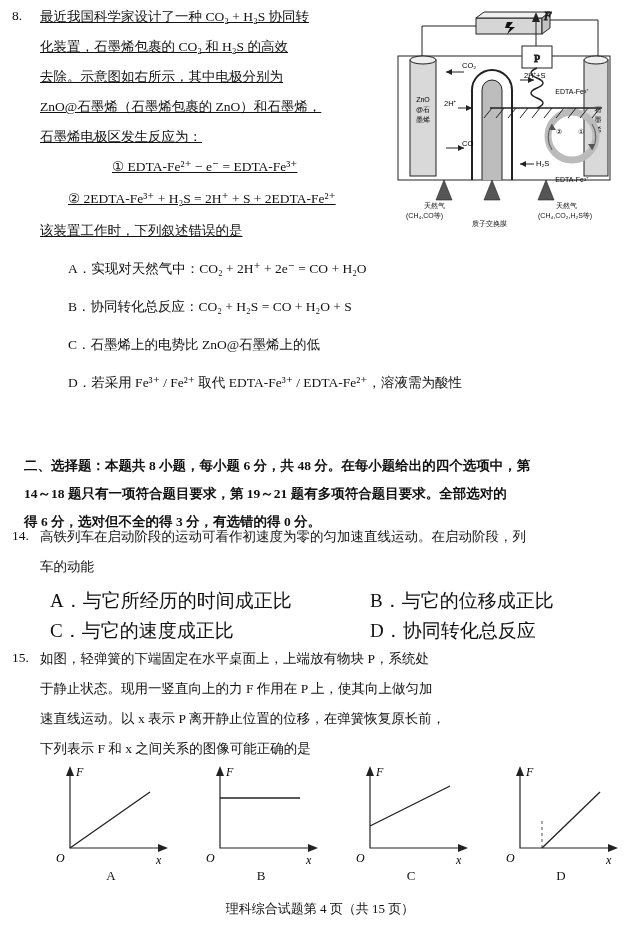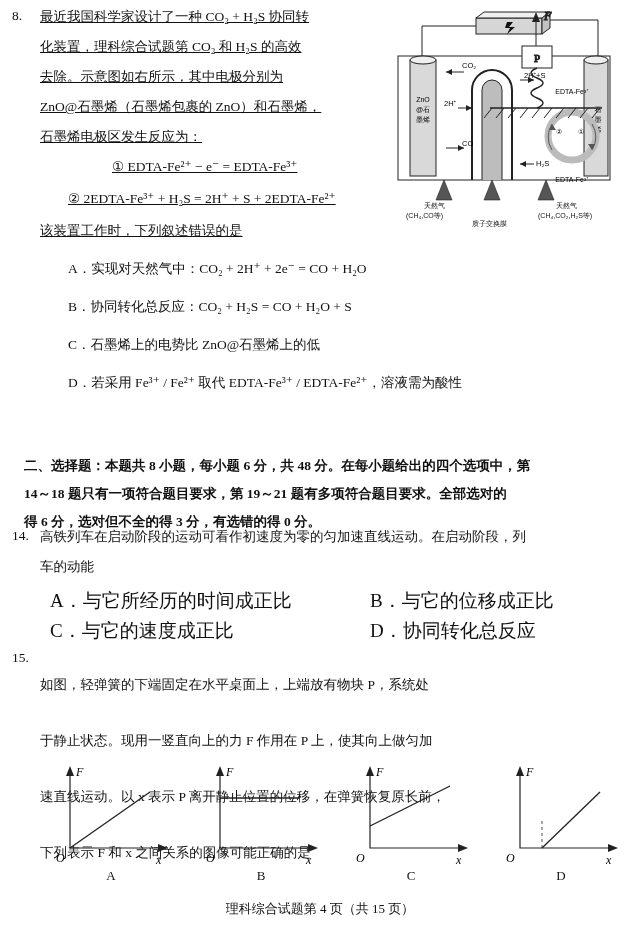--- a/index.html
+++ b/index.html
@@ -35,41 +35,41 @@
   #q14 .body{position:absolute;left:28px;top:0;width:590px;}
   #q14 .line{height:30px;font-size:13.5px;white-space:nowrap;}
   #q14 .opts{position:relative;height:30px;font-size:19px;}
   #q14 .oa{position:absolute;left:10px;}
   #q14 .ob{position:absolute;left:330px;}
 
   
   #q15{left:12px;top:650px;width:616px;}
   #q15 .num{position:absolute;left:0;top:0;font-size:13.5px;}
   #q15 .body{position:absolute;left:28px;top:0;width:430px;}
-  #q15 .line{height:30px;font-size:13.5px;white-space:nowrap;margin-top:26px;}
+  #q15 .line{height:30px;font-size:13.5px;white-space:nowrap;}
   #fig15{position:absolute;left:470px;top:6px;width:160px;height:120px;}
 
   
   #graphs{position:absolute;left:20px;top:762px;width:600px;height:110px;}
   .gbox{position:absolute;top:0;width:130px;height:110px;}
   .glabel{position:absolute;top:106px;width:130px;text-align:center;font-size:13px;}
 
   
   #footer{position:absolute;left:0;top:900px;width:640px;text-align:center;font-size:13px;}
 </style>
 </head>
 <body>
 
 <div class="page">
 
   <div class="q" id="q13">
     <div class="num">8.</div>
     <div class="body">
       <div class="line">最近我国科学家设计了一种 CO₂ + H₂S 协同转</div>
-      <div class="line">化装置，理科综合试题第 CO₂ 和 H₂S 的高效</div>
+      <div class="line">化装置，石墨烯包裹的 CO₂ 和 H₂S 的高效</div>
       <div class="line">去除。示意图如右所示，其中电极分别为</div>
       <div class="line">ZnO@石墨烯（石墨烯包裹的 ZnO）和石墨烯，</div>
       <div class="line">石墨烯电极区发生反应为：</div>
     </div>
 
     <div style="position:absolute;left:56px;top:150px;margin-left:44px;" class="line">① EDTA-Fe²⁺ − e⁻ = EDTA-Fe³⁺</div>
     <div style="position:absolute;left:56px;top:182px;" class="line">② 2EDTA-Fe³⁺ + H₂S = 2H⁺ + S + 2EDTA-Fe²⁺</div>
     <div style="position:absolute;left:28px;top:214px;" class="line">该装置工作时，下列叙述错误的是</div>
 
     <div style="position:absolute;left:48px;top:252px;" class="opt">A．实现对天然气中：CO₂ + 2H⁺ + 2e⁻ = CO + H₂O</div>

